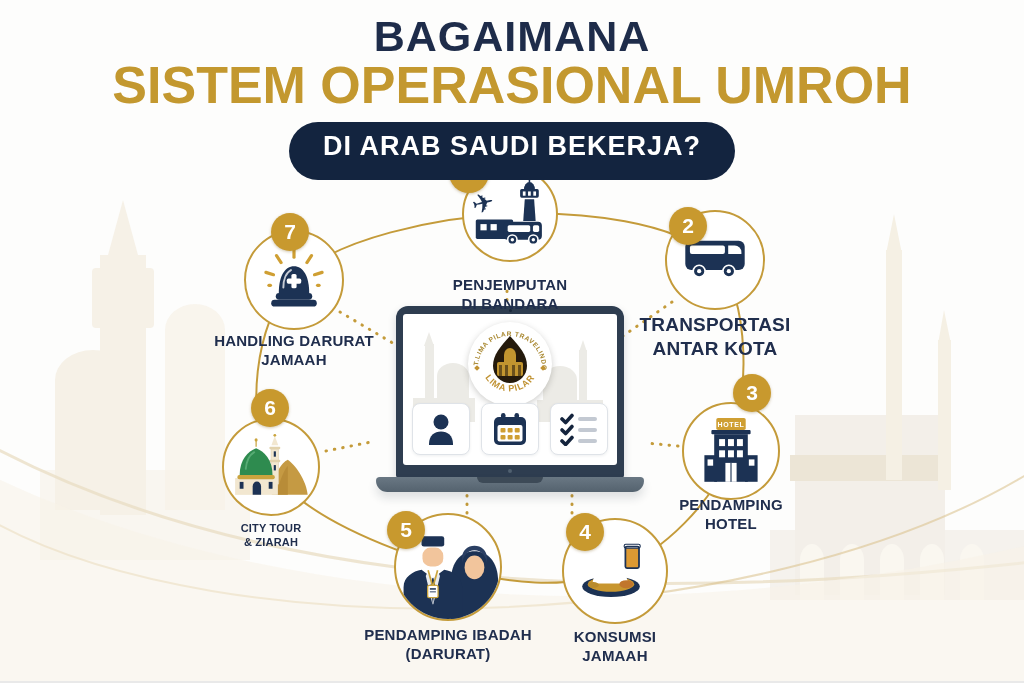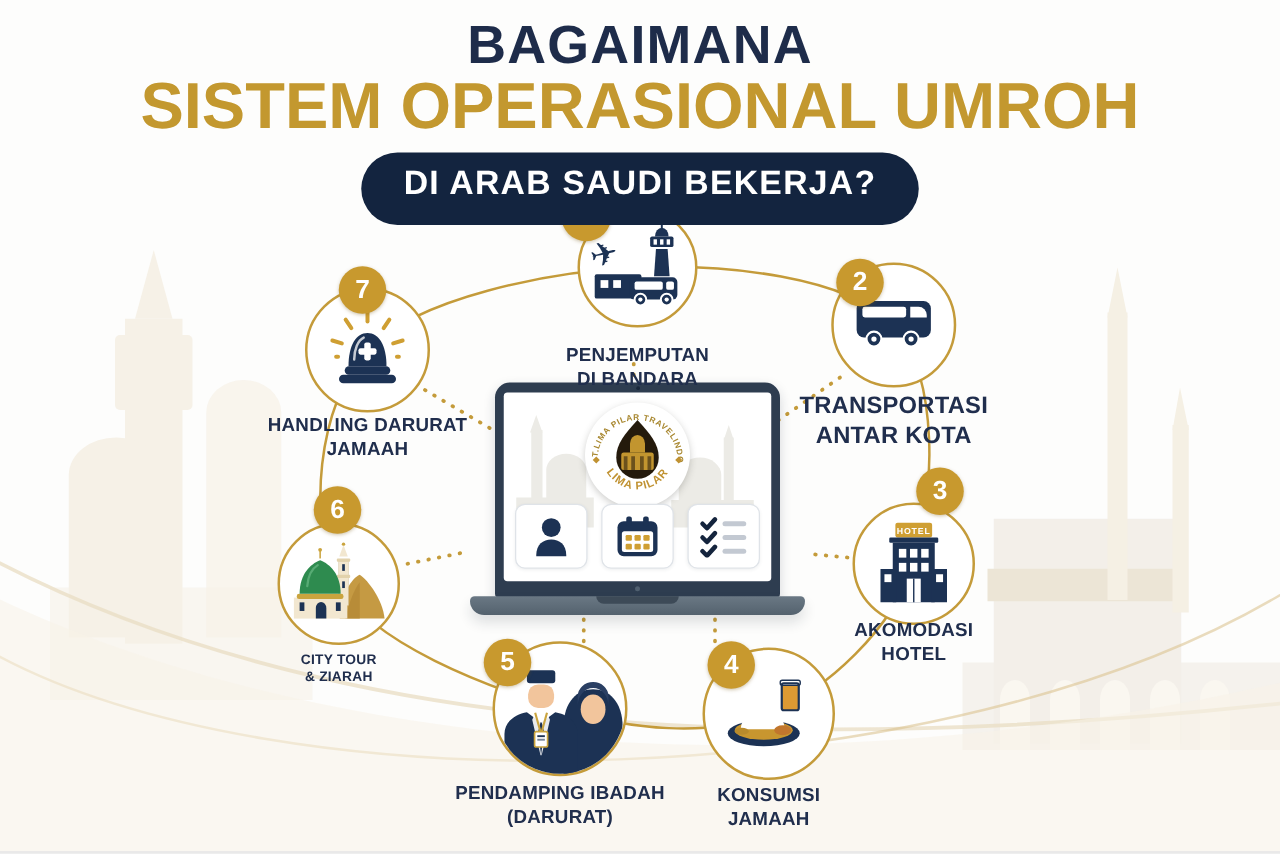--- a/index.html
+++ b/index.html
@@ -276,21 +276,21 @@
           <rect x="16.5" y="62" width="8" height="9"></rect>
           <rect x="75.5" y="62" width="8" height="9"></rect>
           <rect x="42" y="67" width="16" height="27"></rect>
         </g>
         <rect x="49.2" y="67" width="1.6" height="27" fill="#1c3254"></rect>
       </svg>
     </div>
     <div class="badge" style="left:51px;top:-28px;width:38px;height:38px;font-size:21px;">
       <span>3</span>
     </div>
-    <div class="lbl" style="top:94px;font-size:15px;">AKOMODASI
+    <div class="lbl" style="top:94px;font-size:15px;">PENDAMPING
 HOTEL</div>
   </div>
 
   <div class="step" style="left:562px;top:518px;width:106px;height:106px;">
     <div class="circle">
       <svg width="80" height="68" viewBox="0 0 100 85">
         <rect x="63" y="12" width="17" height="27" rx="2" fill="#dd9a33"></rect>
         <rect x="61.5" y="9" width="20" height="5" rx="2" fill="#ffffff" stroke="#1c3254" stroke-width="1.4"></rect>
         <rect x="63" y="12" width="17" height="27" rx="2" fill="none" stroke="#1c3254" stroke-width="2.2"></rect>
         <ellipse cx="45" cy="62" rx="36" ry="13" fill="#1c3254"></ellipse>

